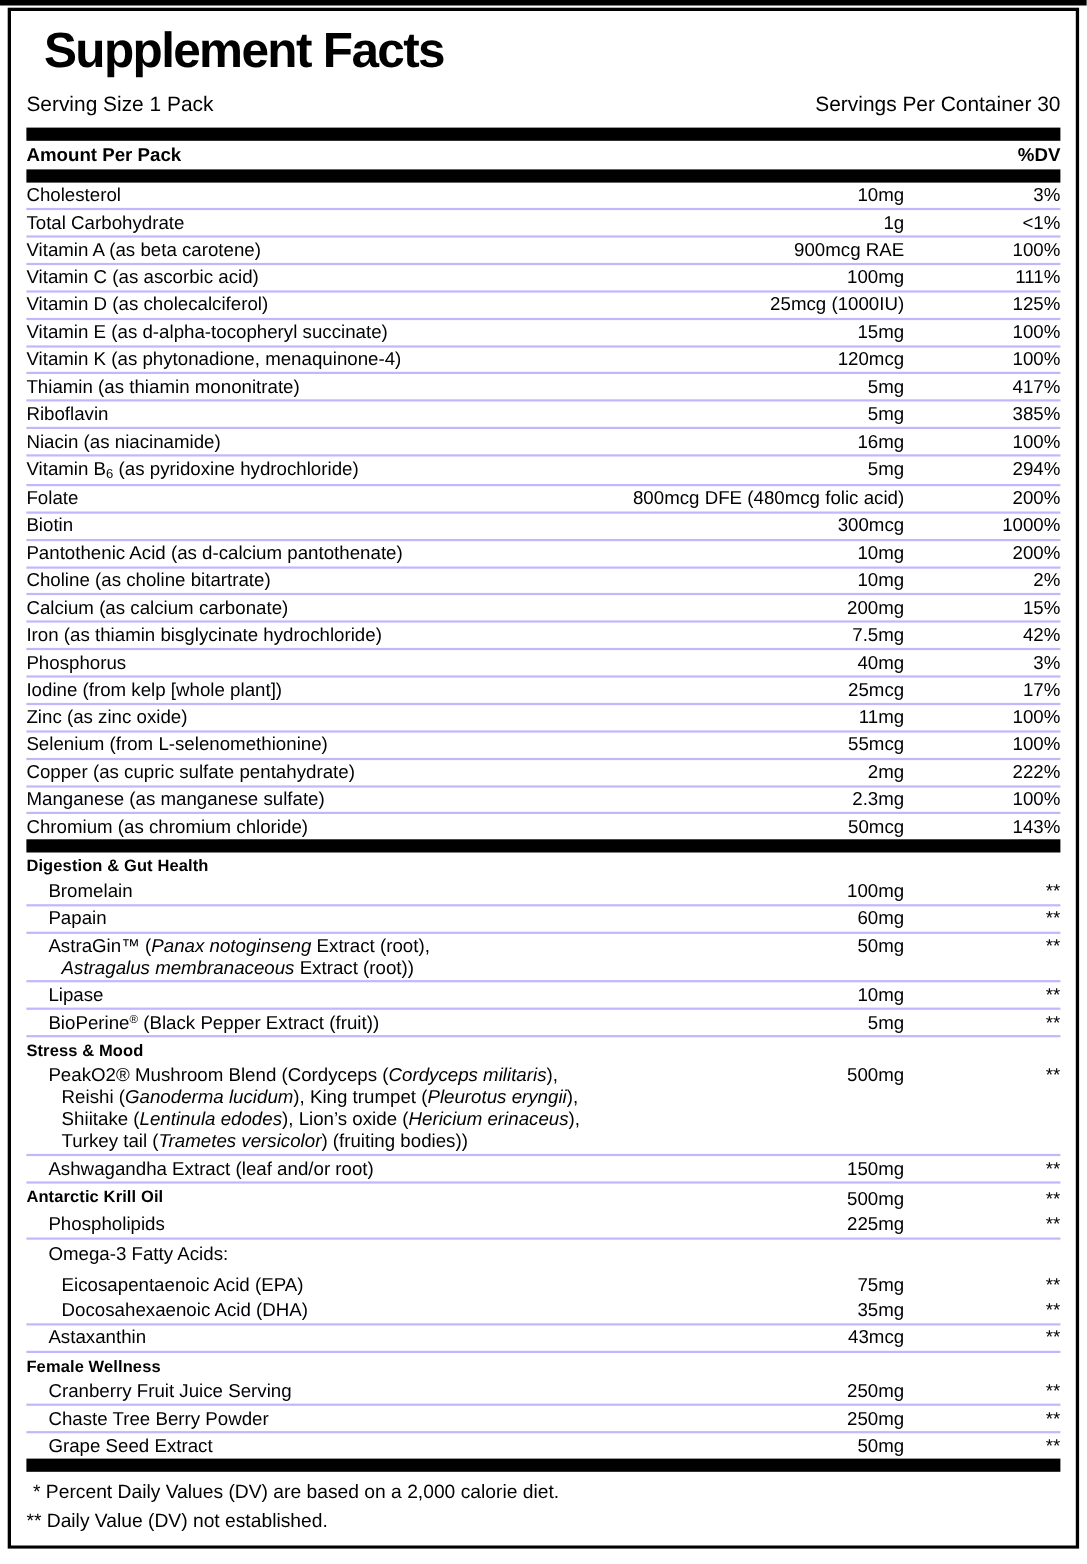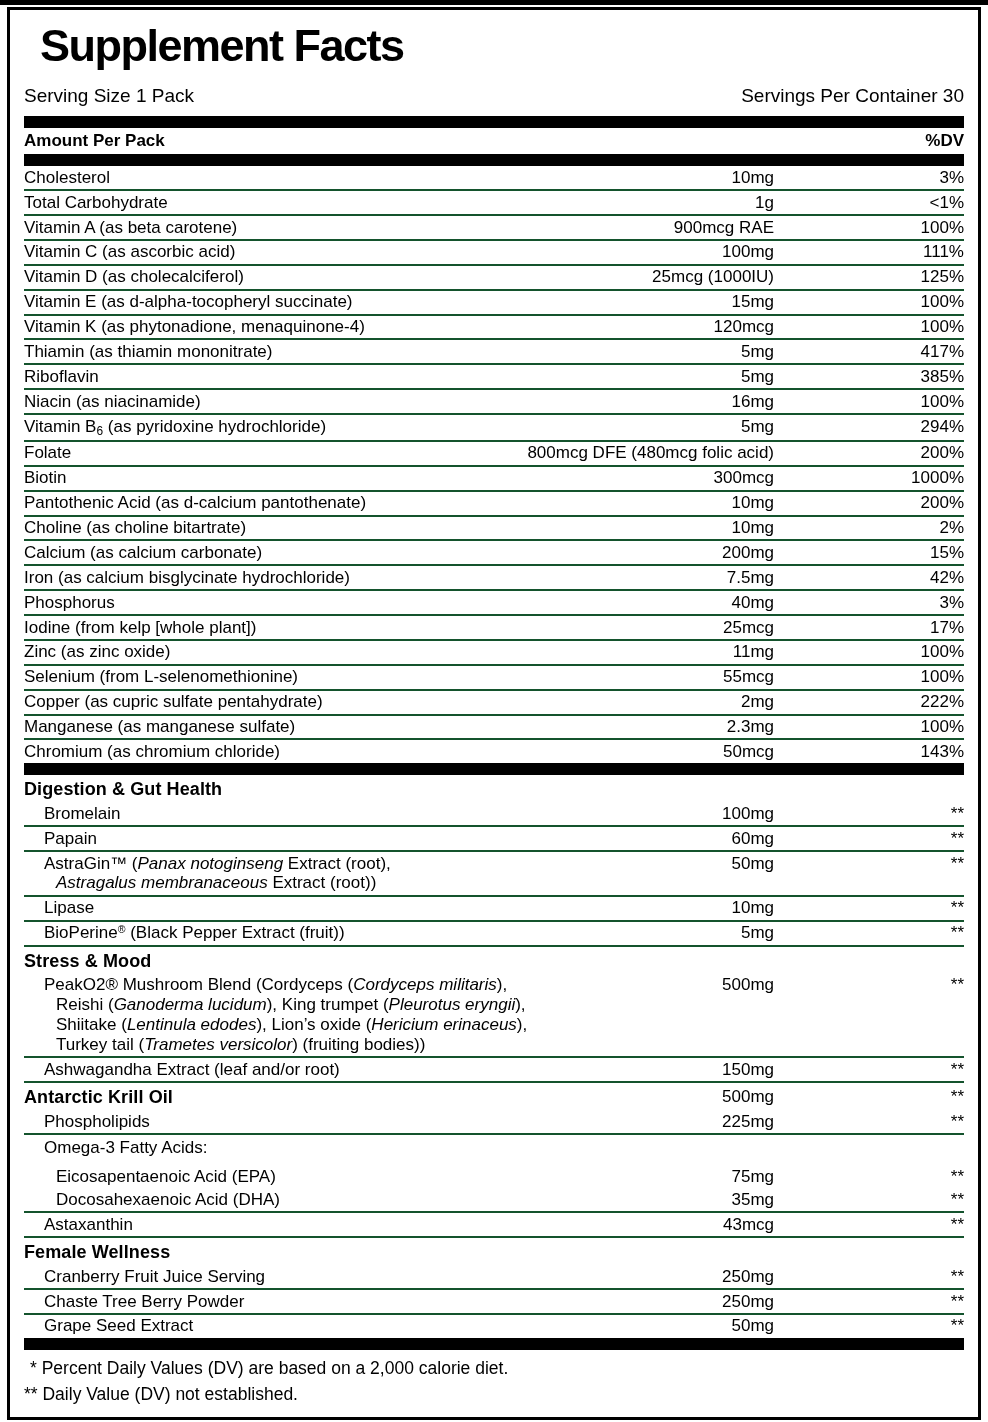--- a/index.html
+++ b/index.html
@@ -3,34 +3,34 @@
 <meta charset="utf-8">
 <style>
   html,body{margin:0;padding:0;background:#ffffff;color:#000;}
   body{width:988px;font-family:"Liberation Sans",sans-serif;-webkit-font-smoothing:antialiased;}
   .topbar{height:5px;background:#000;}
   .panel{margin:2px 7px 0 7px;border:3px solid #000;padding:4px 14px 8px 14px;background:#fff;}
   .title{font-size:45px;line-height:1.05;font-weight:bold;letter-spacing:-1.5px;margin:8px 0 2px 16px;}
   .serving-row{display:flex;justify-content:space-between;font-size:19px;margin:16px 0 9px 0;}
   .bar{height:12px;background:#000;}
   .head-row{display:flex;justify-content:space-between;align-items:center;font-weight:bold;font-size:17px;padding:3px 0 3px 0;}
-  .row{display:flex;align-items:flex-start;padding:1.5px 0;font-size:17px;line-height:1.17;gap:48px;}
-  .rt{border-top:2px solid #14532d;}
+  .row{display:flex;align-items:flex-start;padding:1.5px 0;font-size:17px;line-height:1.17;}
+  .rt{border-top:2px solid #c4b5fd;}
   .name{flex:1;}
   .ln.cont{padding-left:12px;}
   .amt{text-align:right;white-space:nowrap;}
   .dv{width:142px;text-align:right;white-space:nowrap;}
   .it{font-style:italic;}
   .sb{font-size:70%;vertical-align:-0.25em;}
   .sp{font-size:62%;vertical-align:0.5em;}
   .ind1{padding-left:20px;}
   .ind2{padding-left:32px;}
   .gap{margin-bottom:6px;padding-top:3px;justify-content:center;}
   .sec-head{padding:4px 0 2px 0;}
-  .sec-title{flex:1;font-weight:bold;font-size:18px;letter-spacing:0.1px;}
+  .sec-title{flex:1;font-weight:bold;font-size:15px;letter-spacing:0.1px;}
   .section{display:block;}
   .footnotes{padding:5px 0 2px 0;font-size:17.5px;line-height:1.5;}
   .fn1{padding-left:6px;}
 </style>
 </head>
 <body>
 
 <div class="topbar"></div>
 
 <div class="panel">
@@ -158,21 +158,21 @@
   </div>
       <div class="row rt">
     <div class="name">
           <div class="ln"><span>Calcium (as calcium carbonate)</span></div>
         </div>
     <div class="amt">200mg</div>
     <div class="dv">15%</div>
   </div>
       <div class="row rt">
     <div class="name">
-          <div class="ln"><span>Iron (as calcium bisglycinate hydrochloride)</span></div>
+          <div class="ln"><span>Iron (as thiamin bisglycinate hydrochloride)</span></div>
         </div>
     <div class="amt">7.5mg</div>
     <div class="dv">42%</div>
   </div>
       <div class="row rt">
     <div class="name">
           <div class="ln"><span>Phosphorus</span></div>
         </div>
     <div class="amt">40mg</div>
     <div class="dv">3%</div>

